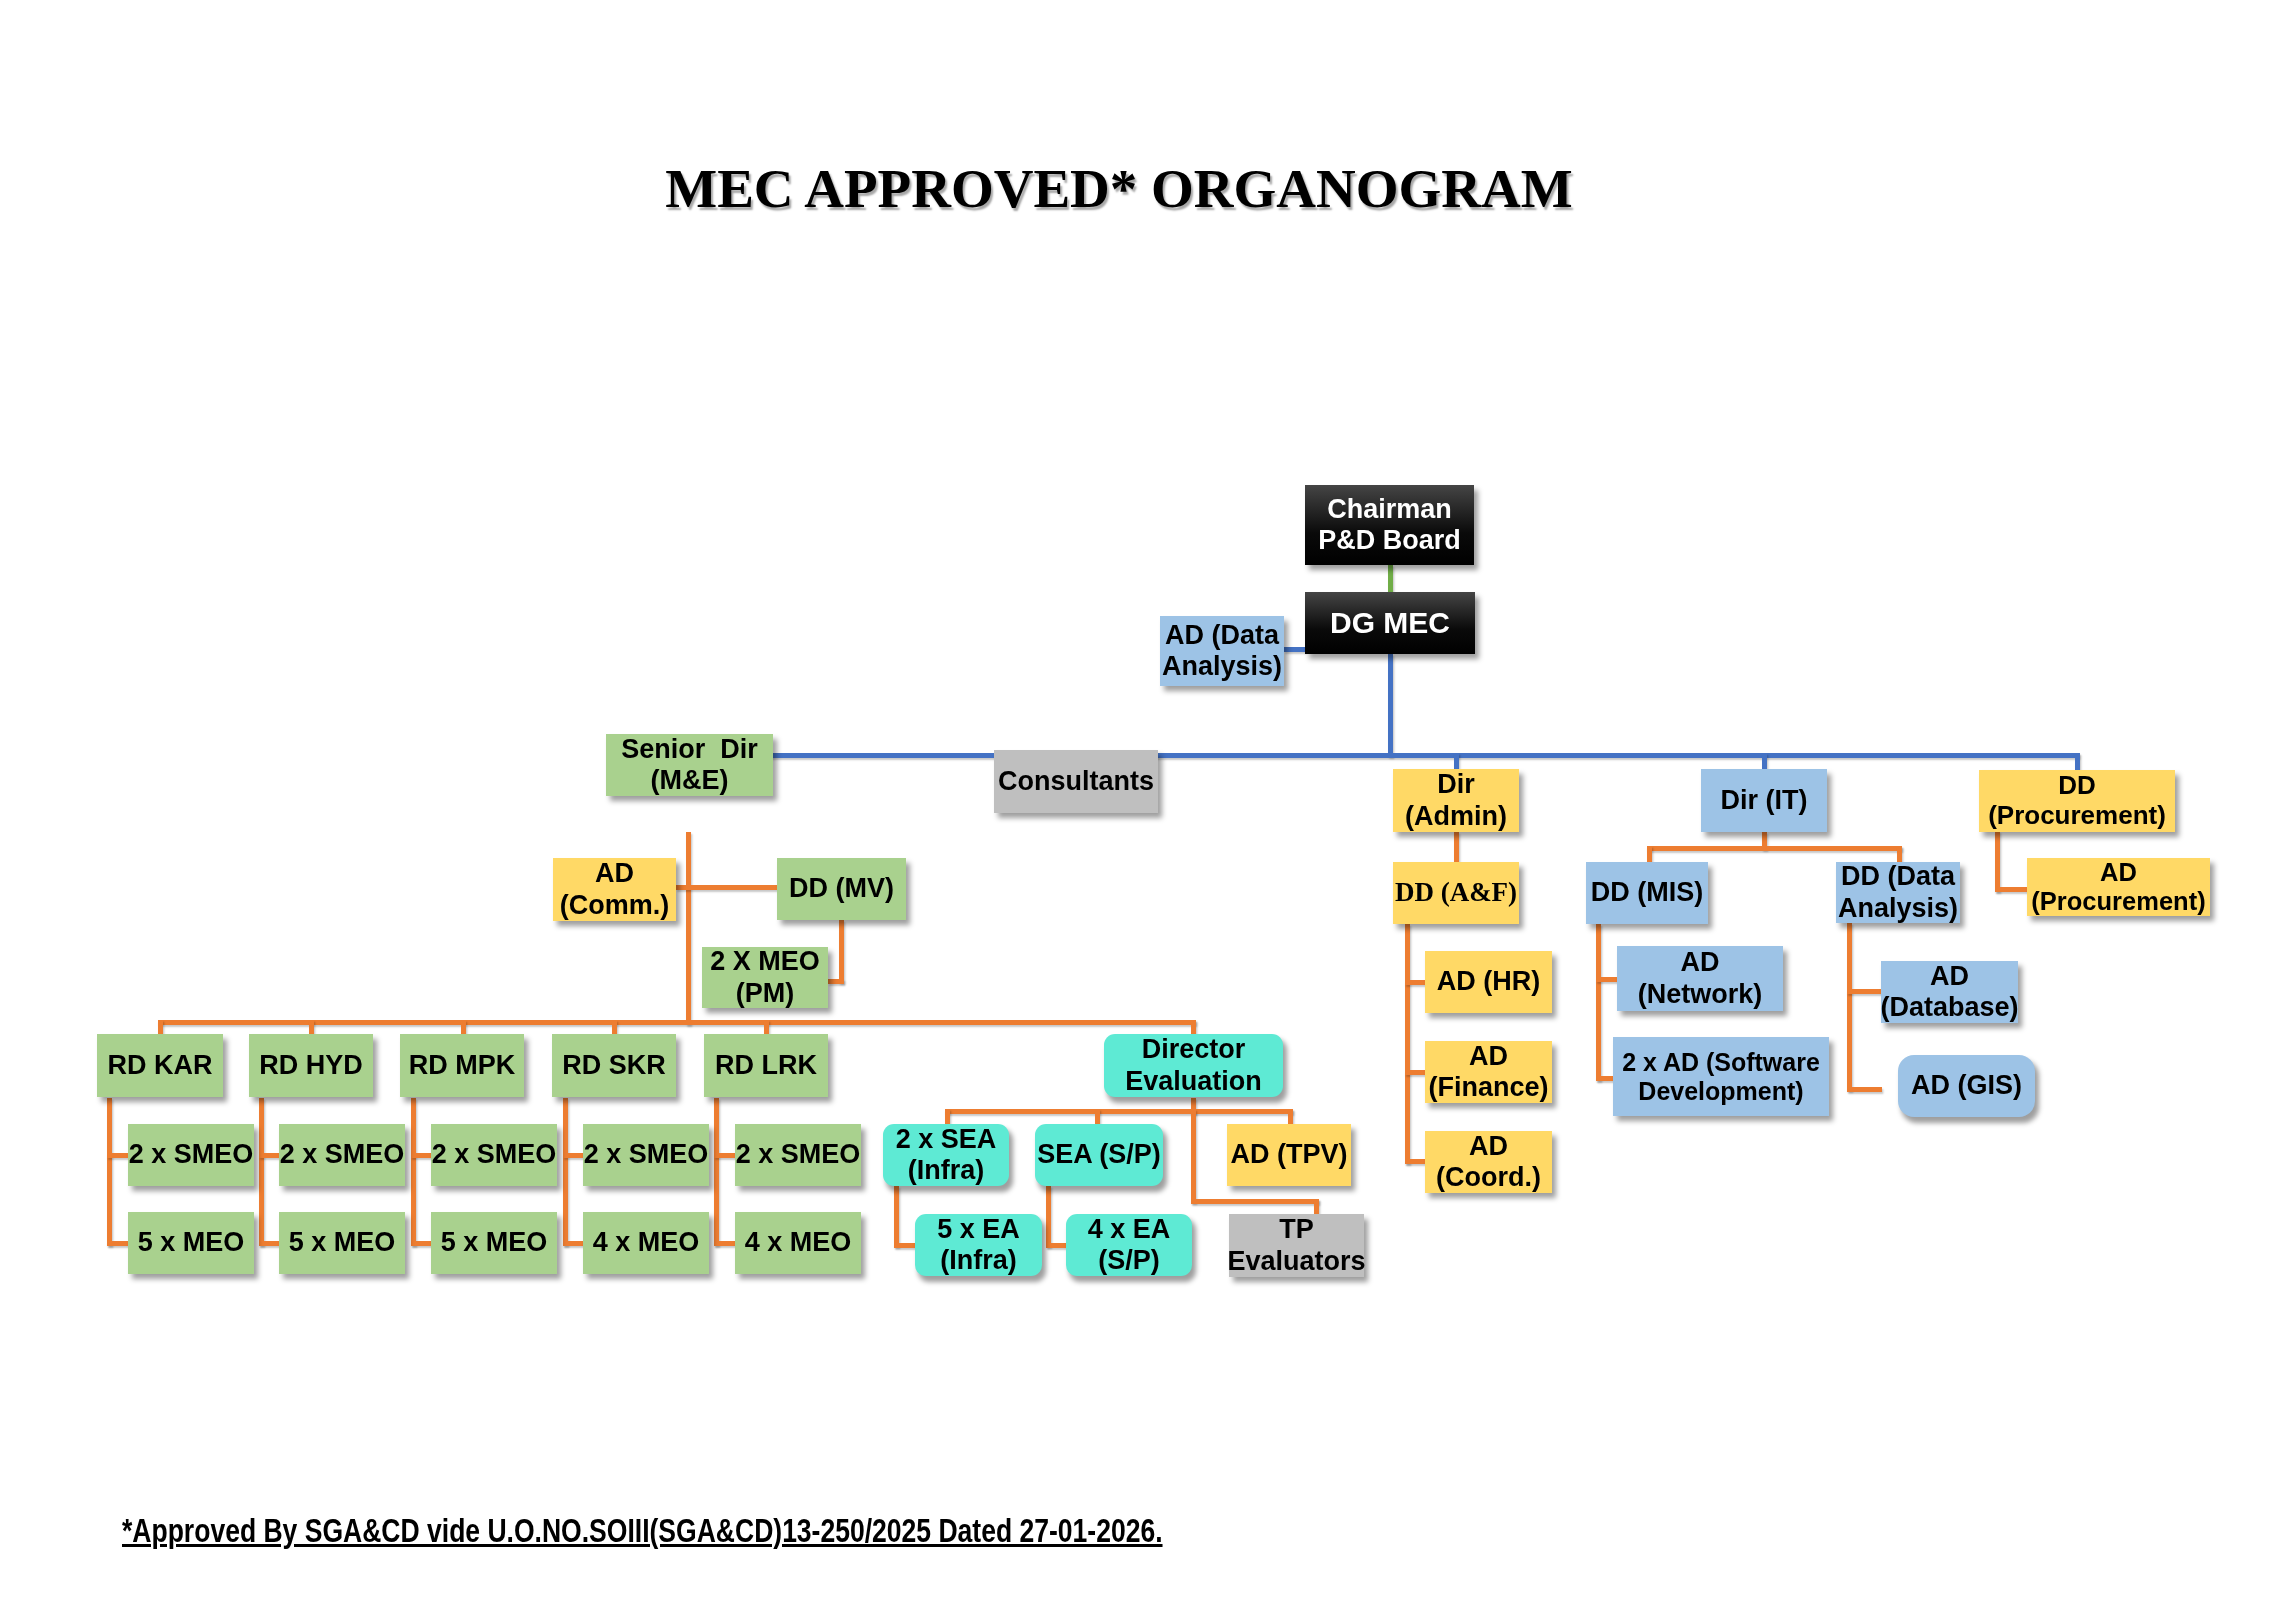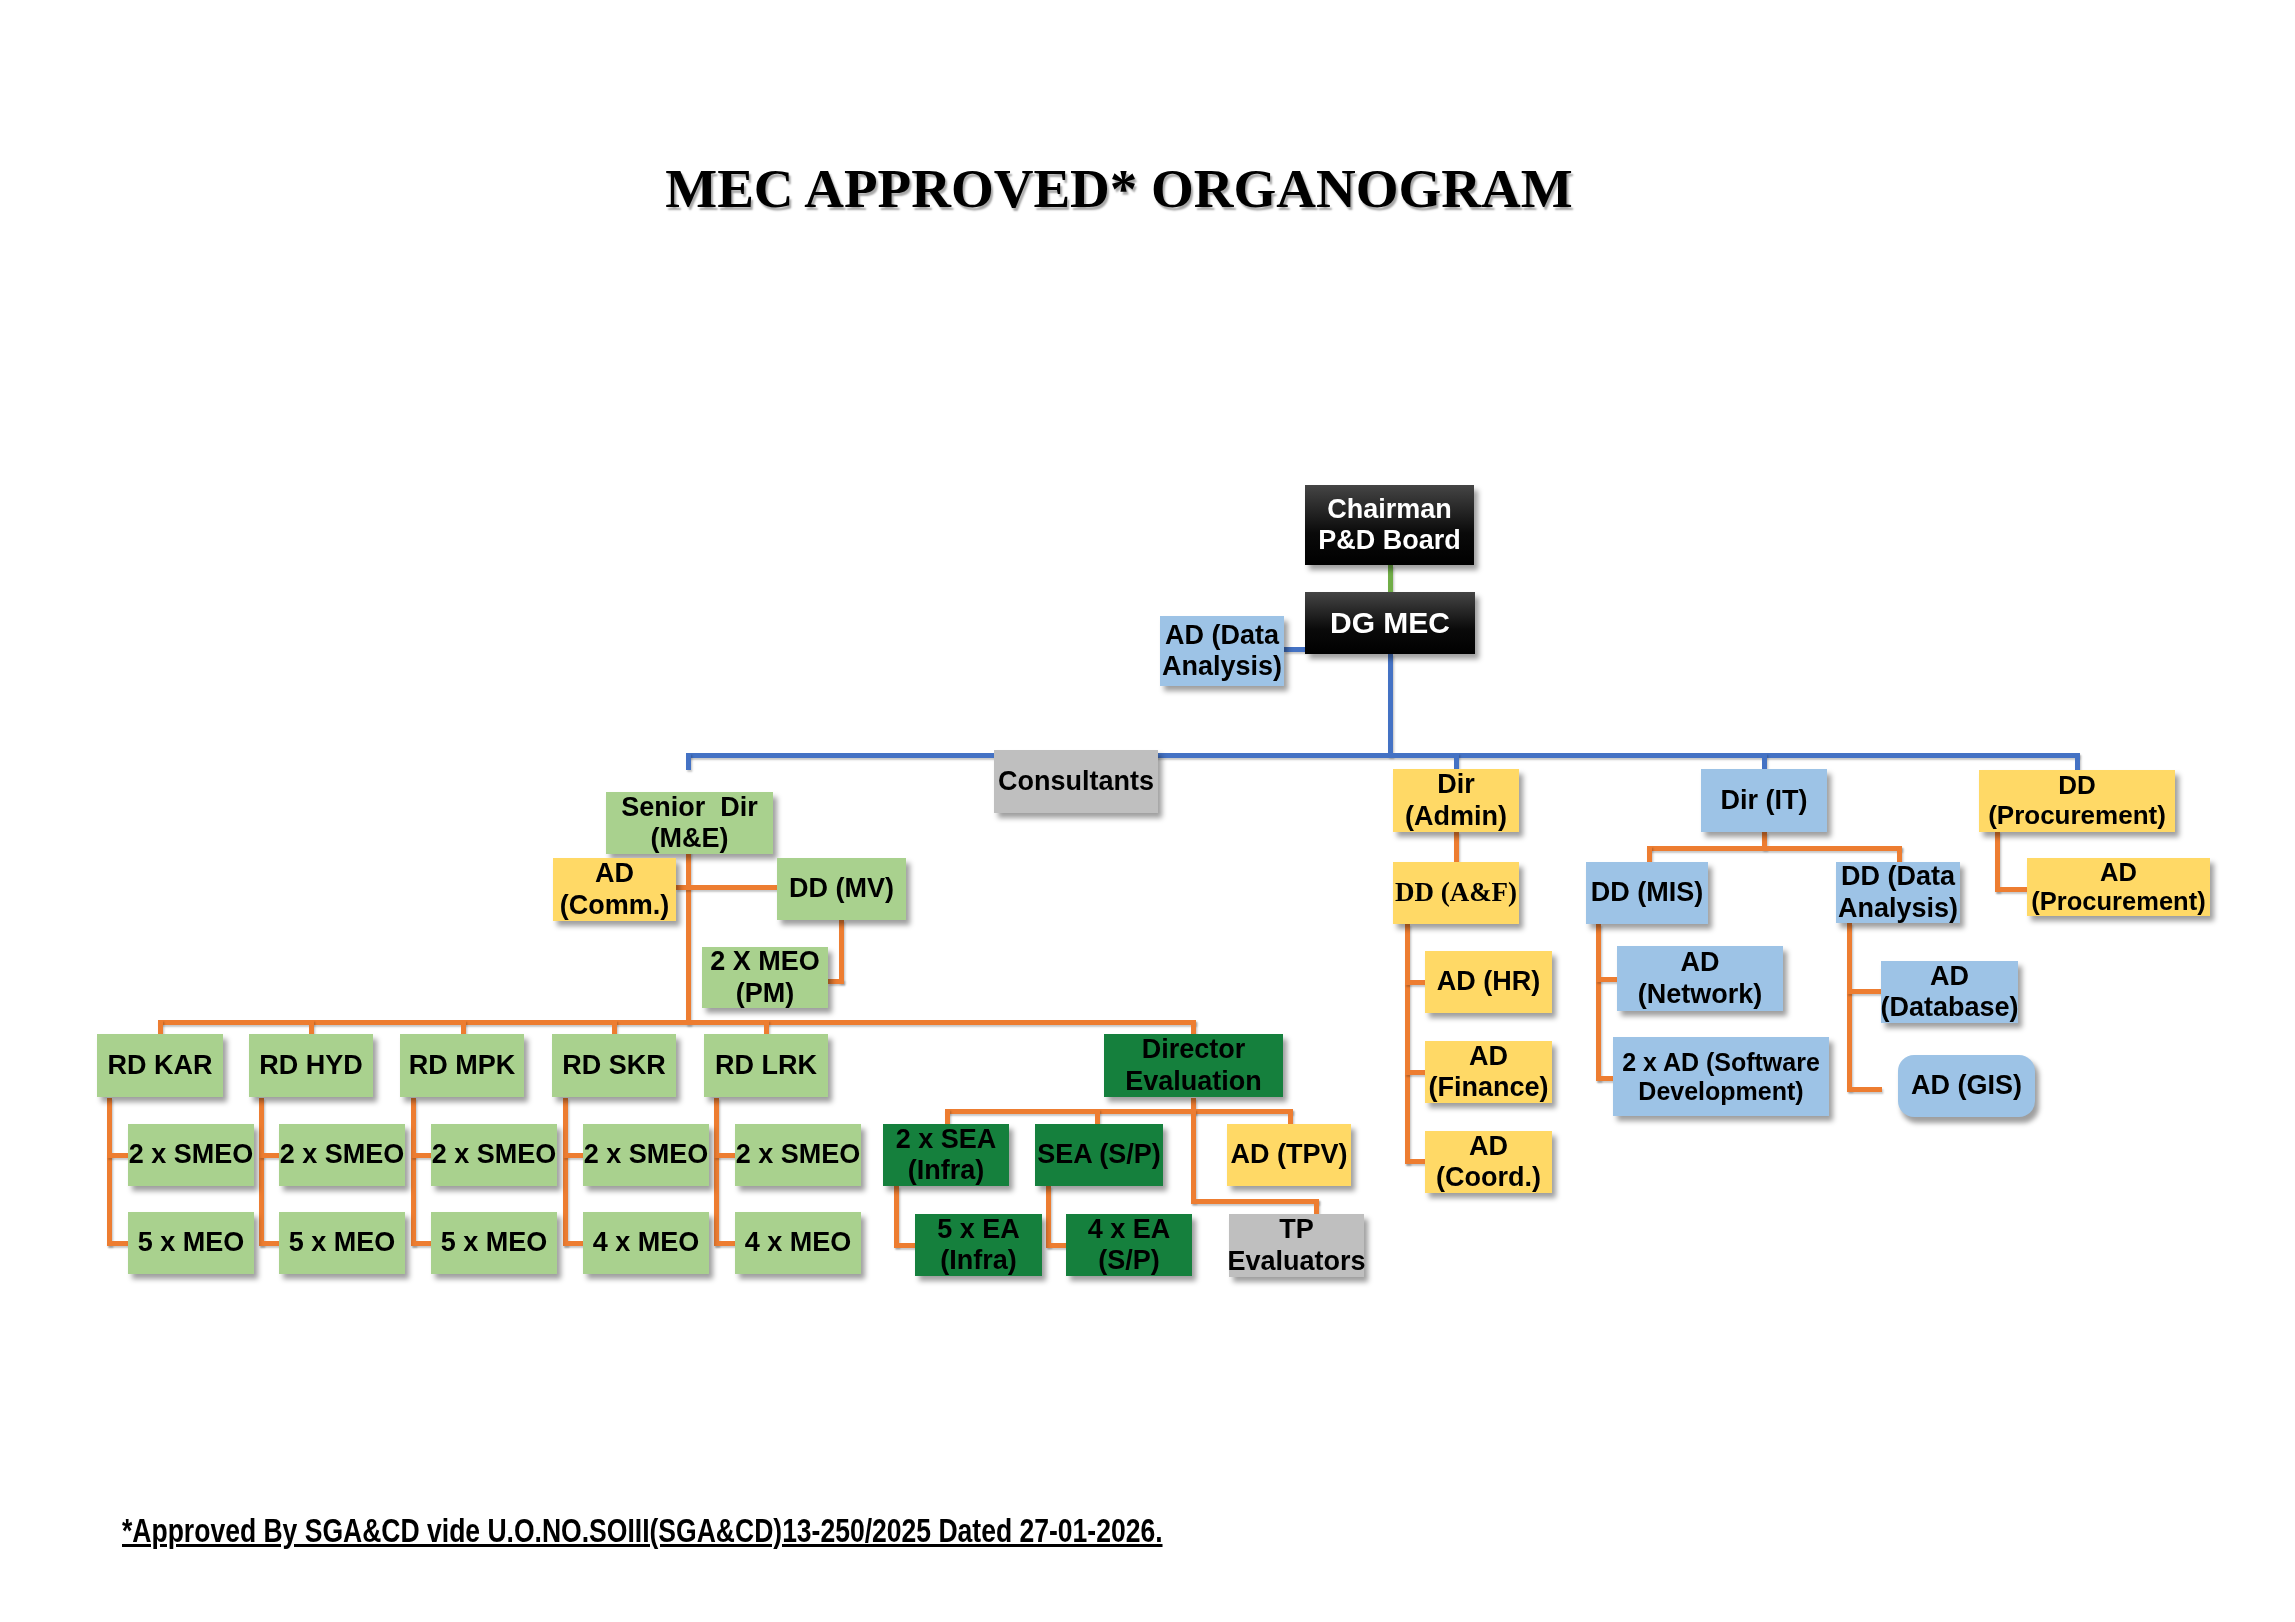--- a/index.html
+++ b/index.html
@@ -44,21 +44,21 @@
     font-size:27px;
     line-height:1.15;
     color:#000;
     white-space:pre-wrap;
     box-shadow:3.9px 5.2px 5.2px rgba(0,0,0,0.38);
     z-index:2;
   }
   .node.green{background:#A9D18E;}
   .node.yellow{background:#FFD966;}
   .node.blue{background:#9DC3E6;}
-  .node.orange{background:#15803d;}
+  .node.orange{background:#5eead4;border-radius:11px;}
   .node.gray{background:#BFBFBF;}
   .node.black{
     background:linear-gradient(180deg,#454545 0%,#0a0a0a 60%,#000 100%);
     color:#fff;
   }
   .connector{
     position:absolute;
     z-index:1;
     box-shadow:1.3px 2px 2px rgba(0,0,0,0.22);
   }
@@ -131,21 +131,21 @@
       <div class="connector" style="left: 1847px; top: 911px; width: 4.6px; height: 168px; background: rgb(237, 125, 49);"></div>
       <div class="connector" style="left: 1847px; top: 977px; width: 35px; height: 4.6px; background: rgb(237, 125, 49);"></div>
       <div class="connector" style="left: 1847px; top: 1075px; width: 35px; height: 4.6px; background: rgb(237, 125, 49);"></div>
       <div class="connector" style="left: 1995px; top: 819px; width: 4.6px; height: 61px; background: rgb(237, 125, 49);"></div>
       <div class="connector" style="left: 1995px; top: 875px; width: 33px; height: 4.6px; background: rgb(237, 125, 49);"></div>
       <div class="node black" style="left: 1305px; top: 473px; width: 169px; height: 80px;"><span>Chairman
 P&amp;D Board</span></div>
       <div class="node black" style="left: 1305px; top: 580px; width: 170px; height: 62px; font-size: 30px;"><span>DG MEC</span></div>
       <div class="node blue" style="left: 1160px; top: 604px; width: 124px; height: 70px;"><span>AD (Data
 Analysis)</span></div>
-      <div class="node green" style="left: 606px; top: 780px; width: 167px; height: 62px;"><span>Senior  Dir
+      <div class="node green" style="left: 606px; top: 722px; width: 167px; height: 62px;"><span>Senior  Dir
 (M&amp;E)</span></div>
       <div class="node gray" style="left: 994px; top: 738px; width: 164px; height: 63px;"><span>Consultants</span></div>
       <div class="node yellow" style="left: 1393px; top: 757px; width: 126px; height: 63px;"><span>Dir
 (Admin)</span></div>
       <div class="node blue" style="left: 1701px; top: 757px; width: 126px; height: 63px;"><span>Dir (IT)</span></div>
       <div class="node yellow" style="left: 1979px; top: 758px; width: 196px; height: 62px; font-size: 26px;"><span>DD
 (Procurement)</span></div>
       <div class="node yellow" style="left: 553px; top: 846px; width: 123px; height: 63px;"><span>AD
 (Comm.)</span></div>
       <div class="node green" style="left: 777px; top: 846px; width: 129px; height: 62px;"><span>DD (MV)</span></div>

